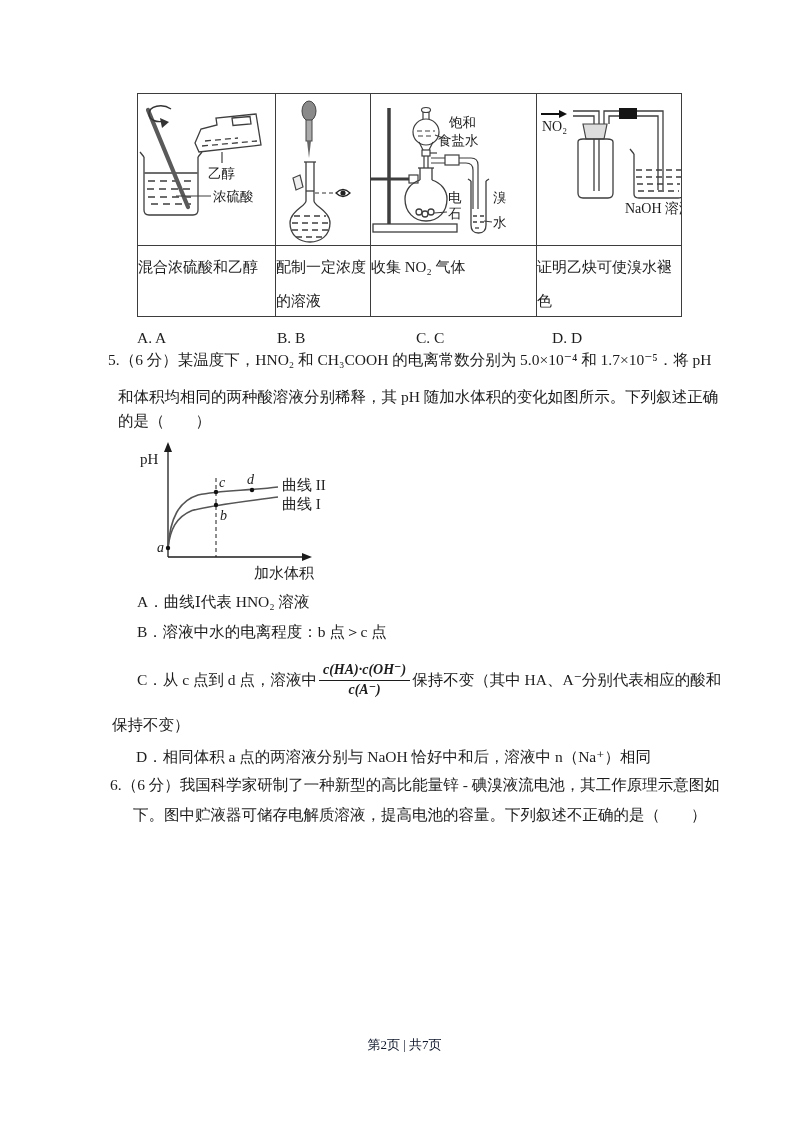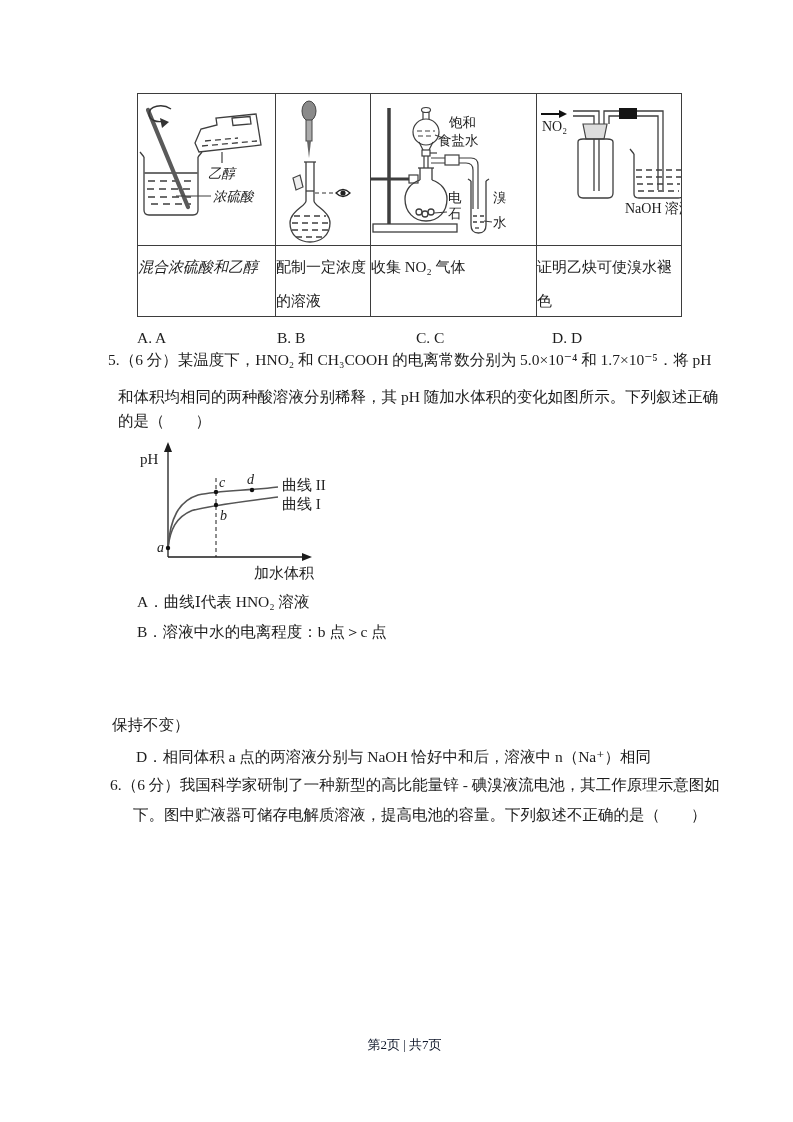--- a/index.html
+++ b/index.html
@@ -4,21 +4,21 @@
 <style>
   html,body{margin:0;padding:0;background:#e8e8e8;}
   .page{position:relative;width:793px;height:1122px;background:#ffffff;margin:0 auto;
         font-family:"Liberation Serif","DejaVu Serif",serif;color:#1c1c1c;overflow:hidden;}
   .line{position:absolute;font-size:15.5px;line-height:19px;white-space:nowrap;}
   .opt4{position:absolute;top:329px;font-size:15.5px;white-space:nowrap;}
   .tbl{position:absolute;left:137px;top:93px;display:grid;
        grid-template-columns:137px 95px 166px 145px;grid-template-rows:151px 71px;
        border:1.5px solid #3d3d3d;box-sizing:content-box;}
   .cell{position:relative;border-left:1.5px solid #3d3d3d;overflow:hidden;}
-  .cell.nb{border-left:none;font-style:italic;}
+  .cell.nb{border-left:none;}
   .cap{border-top:1.5px solid #3d3d3d;text-align:left;font-size:15px;line-height:34px;padding-top:4px;box-sizing:border-box;}
   svg{display:block;}
   svg text{font-family:"Liberation Serif","DejaVu Serif",serif;fill:#1b1b1b;}
   .graph{position:absolute;left:130px;top:440px;}
   .optc{position:absolute;left:137px;top:657px;height:46px;display:flex;align-items:center;
         font-size:15.5px;white-space:nowrap;}
   .frac{display:inline-flex;flex-direction:column;align-items:center;font-size:14px;font-style:italic;
         line-height:1.2;margin:0 2px;font-weight:bold;}
   .frac .num{border-bottom:1.3px solid #1c1c1c;padding:0 4px 1px;}
   .frac .den{padding-top:1px;}
@@ -203,20 +203,28 @@
     <text x="90" y="80" font-size="14" font-style="italic">b</text>
     <text x="89" y="47" font-size="14" font-style="italic">c</text>
     <text x="117" y="44" font-size="14" font-style="italic">d</text>
     <text x="152" y="50" font-size="15">曲线 II</text>
     <text x="152" y="69" font-size="15">曲线 I</text>
   </svg>
 
   <div class="line" style="left:137px;top:592px">A．曲线Ⅰ代表 HNO₂ 溶液</div>
   <div class="line" style="left:137px;top:622px">B．溶液中水的电离程度：b 点＞c 点</div>
 
+  <div class="optc">
+    <span>C．从 c 点到 d 点，溶液中</span>
+    <span class="frac">
+      <span class="num">c(HA)·c(OH⁻)</span>
+      <span class="den">c(A⁻)</span>
+    </span>
+    <span>保持不变（其中 HA、A⁻分别代表相应的酸和</span>
+  </div>
   <div class="line" style="left:112px;top:715px">保持不变）</div>
 
   <div class="line" style="left:136px;top:747px">D．相同体积 a 点的两溶液分别与 NaOH 恰好中和后，溶液中 n（Na⁺）相同</div>
 
   <div class="line" style="left:110px;top:775px">6.（6 分）我国科学家研制了一种新型的高比能量锌 - 碘溴液流电池，其工作原理示意图如</div>
   <div class="line" style="left:133px;top:805px">下。图中贮液器可储存电解质溶液，提高电池的容量。下列叙述不正确的是（　　）</div>
 
   <div class="footer">第2页 | 共7页</div>
 
 </div>

